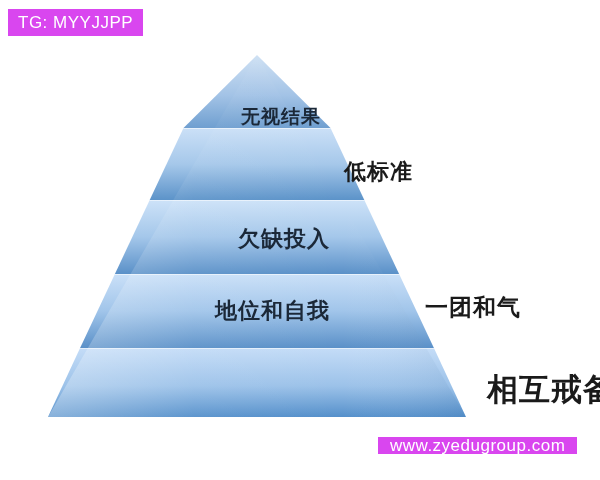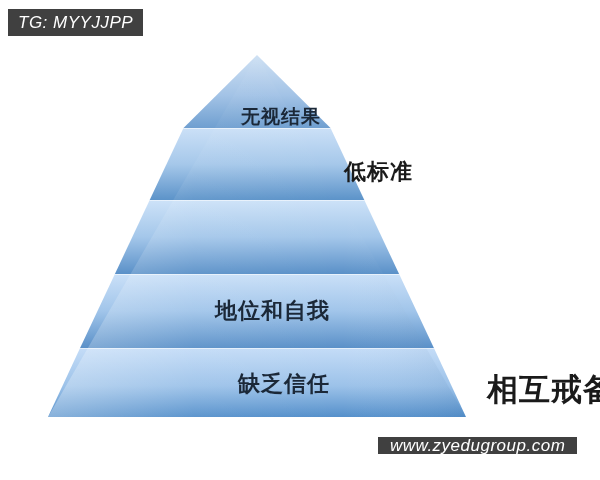--- a/index.html
+++ b/index.html
@@ -20,29 +20,28 @@
     left: 0;
     top: 0;
     width: 600px;
     height: 480px;
     background: #ffffff;
   }
 
   
   .watermark {
     position: absolute;
-    background: #404040;
+    background: #d946ef;
     color: #ffffff;
     font-family: "Liberation Sans", sans-serif;
     letter-spacing: 0.5px;
     white-space: nowrap;
     display: flex;
     align-items: center;
     justify-content: center;
-    font-style: italic;
   }
   #wm-top {
     left: 8px;
     top: 9px;
     height: 27px;
     padding: 0 10px;
     font-size: 17px;
   }
   #wm-bottom {
     left: 378px;
@@ -145,22 +144,23 @@
 
     <polygon points="257,55 466,417 48,417" fill="url(#shineAll)"></polygon>
 
     <line x1="183.5" y1="128.5" x2="330.5" y2="128.5" stroke="#ffffff" stroke-opacity="0.55" stroke-width="1"></line>
     <line x1="149.7" y1="200.5" x2="364.3" y2="200.5" stroke="#ffffff" stroke-opacity="0.55" stroke-width="1"></line>
     <line x1="114.9" y1="274.5" x2="399.1" y2="274.5" stroke="#ffffff" stroke-opacity="0.55" stroke-width="1"></line>
     <line x1="80.1" y1="348.5" x2="433.9" y2="348.5" stroke="#ffffff" stroke-opacity="0.55" stroke-width="1"></line>
   </svg>
 
   <div class="band-label" id="band-label-0">无视结果</div>
+  <div class="band-label" id="band-label-2">欠缺投入</div>
   <div class="band-label" id="band-label-3">地位和自我</div>
-  <div class="band-label" id="band-label-4">缺乏信任</div>
 
   <div class="side-label" id="side-label-1">低标准</div>
+  <div class="side-label" id="side-label-3">一团和气</div>
   <div class="side-label" id="side-label-4">相互戒备</div>
 
   <div class="watermark" id="wm-top">TG: MYYJJPP</div>
   <div class="watermark" id="wm-bottom">www.zyedugroup.com</div>
 
 </div>
 
 </body></html>

